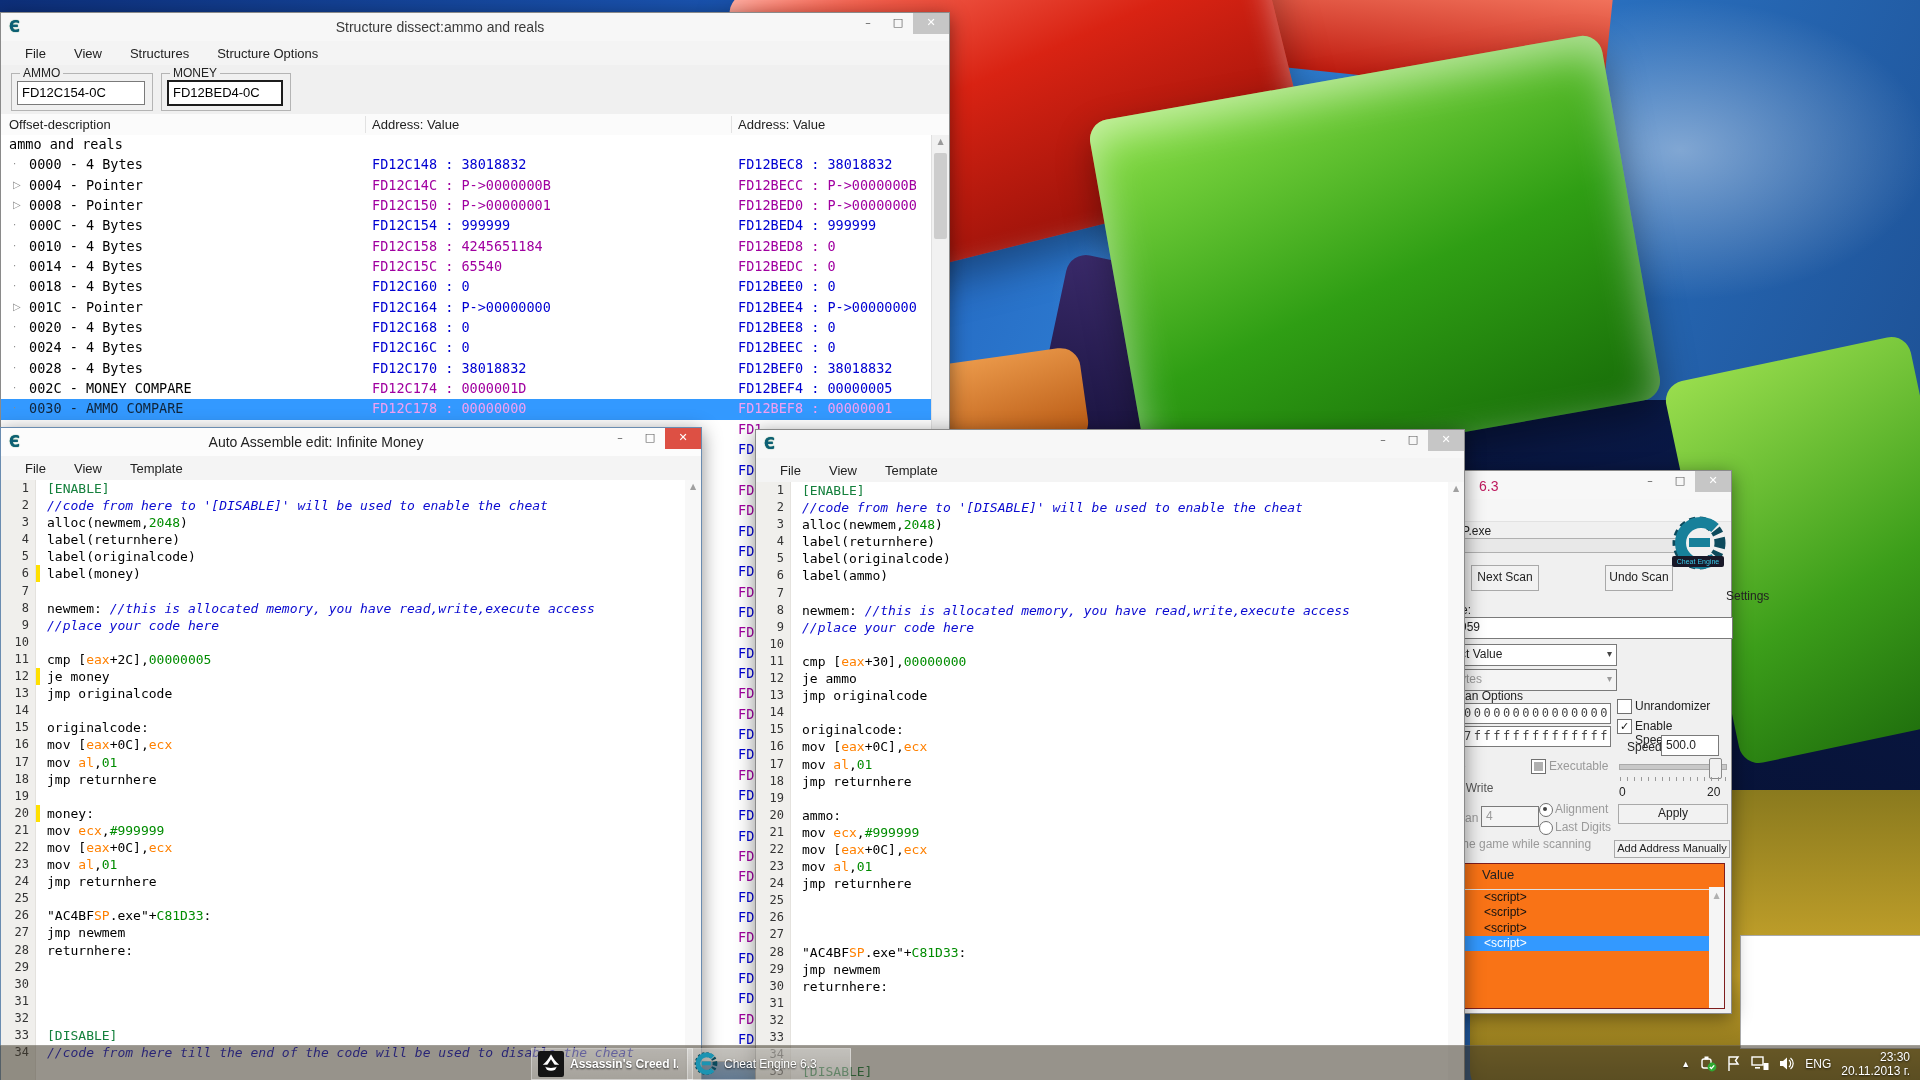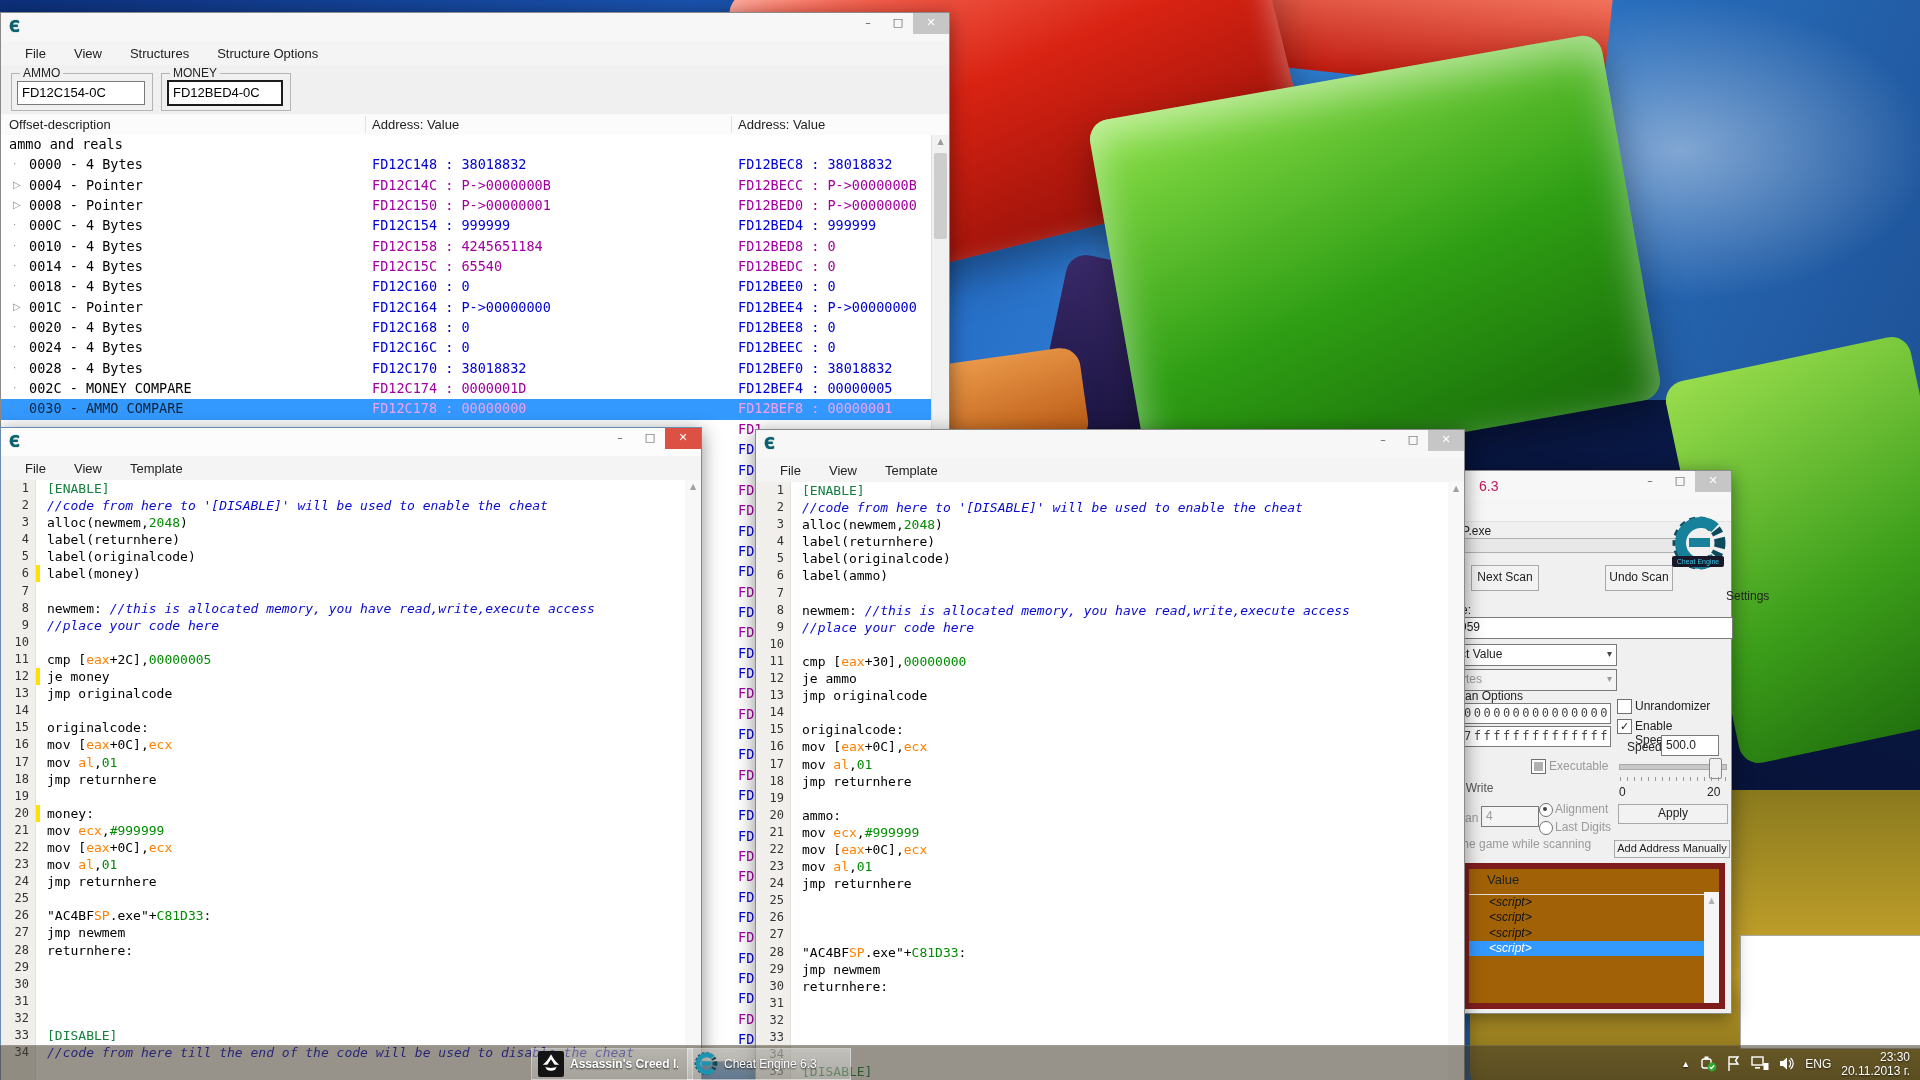--- a/index.html
+++ b/index.html
@@ -118,25 +118,25 @@
   .gray{color:#9a9a9a !important;}
   .chk{position:absolute;width:13px;height:13px;background:#fff;border:1px solid #707070;
        font-size:11px;line-height:12px;text-align:center;color:#111;}
   .chk.ind::after{content:"";position:absolute;left:2px;top:2px;right:2px;bottom:2px;
        background:#b0b0b0;}
   .rad{position:absolute;width:12px;height:12px;border:1px solid #707070;border-radius:50%;
        background:#fff;}
   .rad.on::after{content:"";position:absolute;left:3px;top:3px;width:4px;height:4px;
        border-radius:50%;background:#444;}
   .hexbox{letter-spacing:2.5px;font-family:"DejaVu Sans Mono",monospace;color:#444;}
-  #ceList{position:absolute;left:6px;right:6px;top:392px;bottom:4px;background:#a16207;
-          border:6px solid #7f1d1d;overflow:hidden;}
+  #ceList{position:absolute;left:6px;right:6px;top:392px;bottom:4px;background:#f97316;
+          border:1px solid #7f1d1d;overflow:hidden;}
   #ceList .lh{position:relative;height:22px;border-bottom:1px solid #e0e0e0;
           font-size:13px;color:#222;padding:3px 0 0 18px;}
-  .lrow{position:relative;height:15.3px;font-size:12px;color:#111;padding-left:20px;font-style:italic;}
+  .lrow{position:relative;height:15.3px;font-size:12px;color:#111;padding-left:20px;}
   .lrow.sel{background:#3399ff;color:#fff;width:240px;}
   #ceListSb{position:absolute;right:0;top:23px;bottom:0;width:15px;background:#f5f5f5;}
   #ceListSb .ar{position:absolute;top:4px;left:0;width:15px;text-align:center;
         font-size:8px;color:#b0b0b0;font-family:"DejaVu Sans",sans-serif;}
   .slider{position:absolute;height:4px;background:#c8c8c8;border:1px solid #aaa;}
   .sthumb{position:absolute;width:11px;height:19px;background:#f0f0f0;
           border:1px solid #8a8a8a;border-radius:2px;}
   .ticks{position:absolute;height:4px;
      background:repeating-linear-gradient(90deg,#999 0 1px,transparent 1px 7px);}
 
@@ -171,20 +171,21 @@
     <div class="sh" id="shOrange"></div>
     <div class="sh" id="shGreenR"></div>
     <div class="sh" id="shGold"></div>
   </div>
 
   <div id="whitePanel"></div>
 
   <div class="win" id="stWin" style="left:0;top:12px;width:948px;height:1048px;z-index:3;">
     <div class="tbar">
       <span class="tico">Є</span>
+      <span class="ttl">Structure dissect:ammo and reals</span>
       <span class="caps">
         <span class="cb">–</span>
         <span class="cb">□</span>
         <span class="cb close inact">✕</span>
       </span>
     </div>
     <div class="mbar">
         <span class="mi">File</span>
         <span class="mi">View</span>
         <span class="mi">Structures</span>
@@ -393,20 +394,21 @@
         </div>
       <div class="edsb">
         <span class="ar">▲</span>
       </div>
     </div>
   </div>
 
   <div class="win" id="moWin" style="left:0;top:427px;width:700px;height:663px;z-index:5;border-color:#6a8cb0;">
     <div class="tbar" style="background:#fcfcfc;">
       <span class="tico">Є</span>
+      <span class="ttl" style="color:#222;">Auto Assemble edit: Infinite Money</span>
       <span class="caps">
         <span class="cb">–</span>
         <span class="cb">□</span>
         <span class="cb close act">✕</span>
       </span>
     </div>
     <div class="mbar">
         <span class="mi">File</span>
         <span class="mi">View</span>
         <span class="mi">Template</span>

